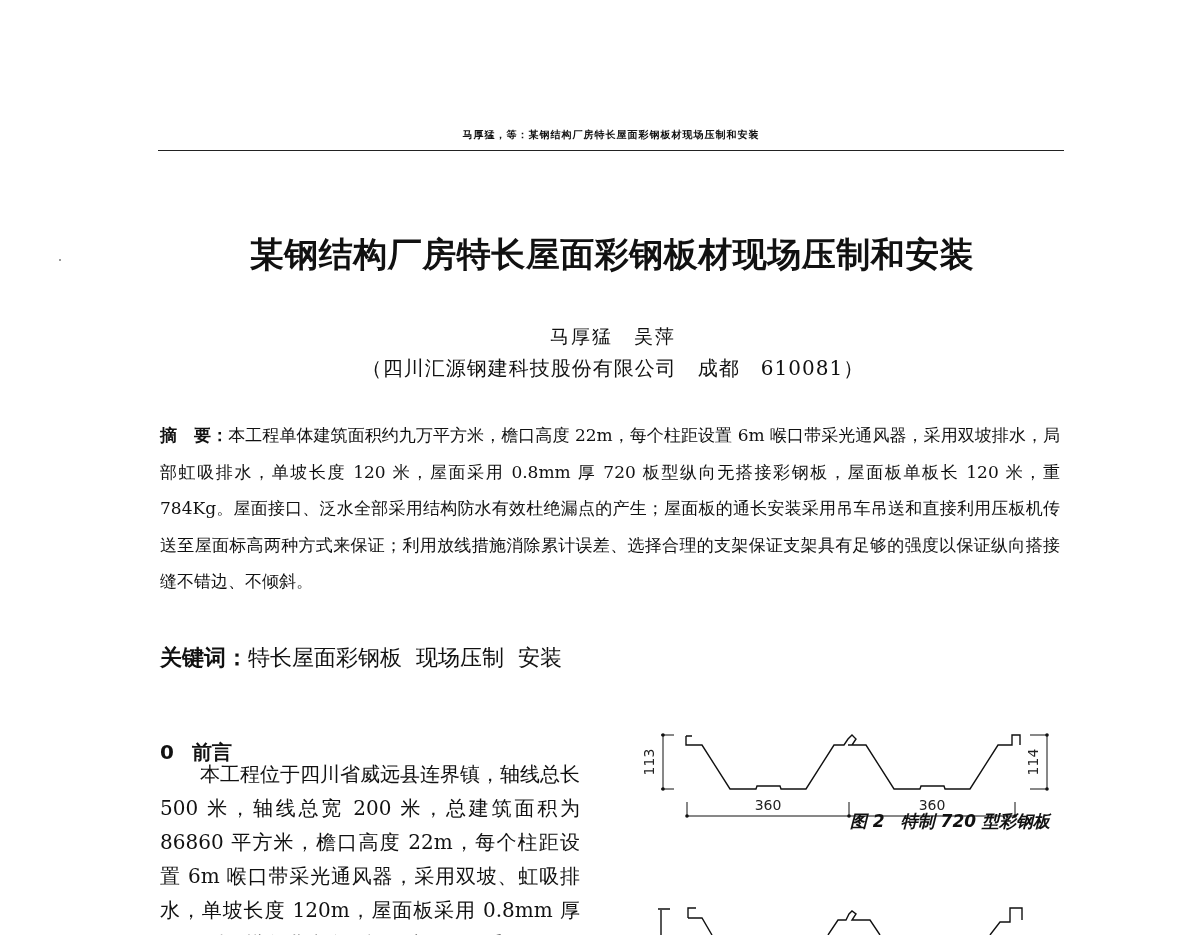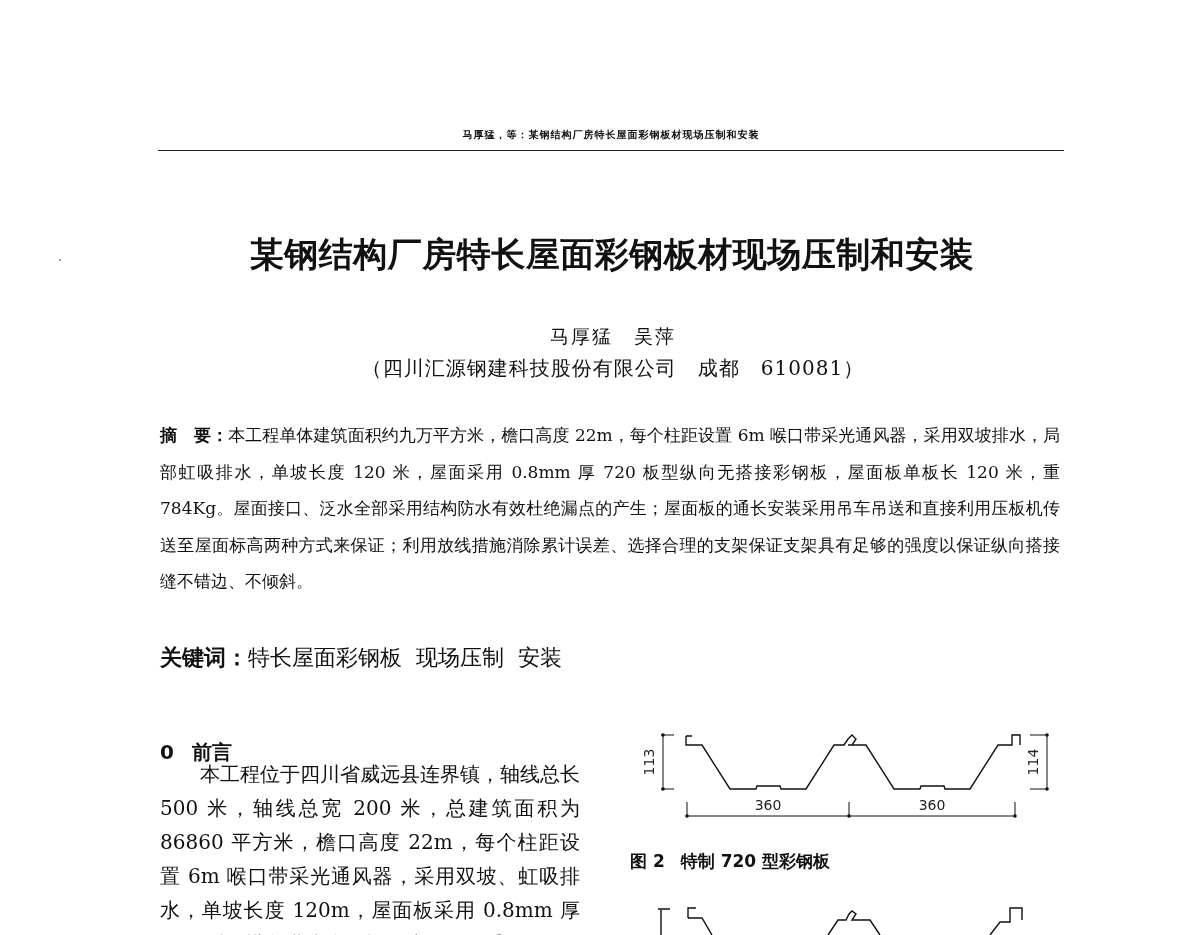--- a/index.html
+++ b/index.html
@@ -45,23 +45,23 @@
     font-size: 20px; font-weight: bold; margin-top: 28px;
   }
   .section-heading .num { margin-right: 18px; }
   .intro {
     position: absolute; left: 160px; top: 757px; width: 420px;
     font-size: 20px; line-height: 34px; text-align: justify;
     text-indent: 40px;
   }
   .figure { position: absolute; left: 630px; top: 720px; width: 420px; height: 110px; }
   .fig-caption {
-    position: absolute; left: 630px; top: 850px; width: 420px; text-align: left;
+    position: absolute; left: 630px; top: 810px; width: 420px; text-align: right;
     font-family: "DejaVu Sans", "Liberation Sans", sans-serif;
-    font-size: 17px; font-weight: bold;
+    font-size: 17px; font-weight: bold; font-style: italic;
   }
   .fig-caption .fig-num { margin-right: 16px; }
   .figure2 { position: absolute; left: 630px; top: 900px; width: 420px; height: 35px; }
   .margin-dot { position: absolute; left: 59px; top: 259px; width: 2px; height: 2px; background: #999; }
 </style>
 </head>
 <body>
 
 <div class="margin-dot"></div>
 

